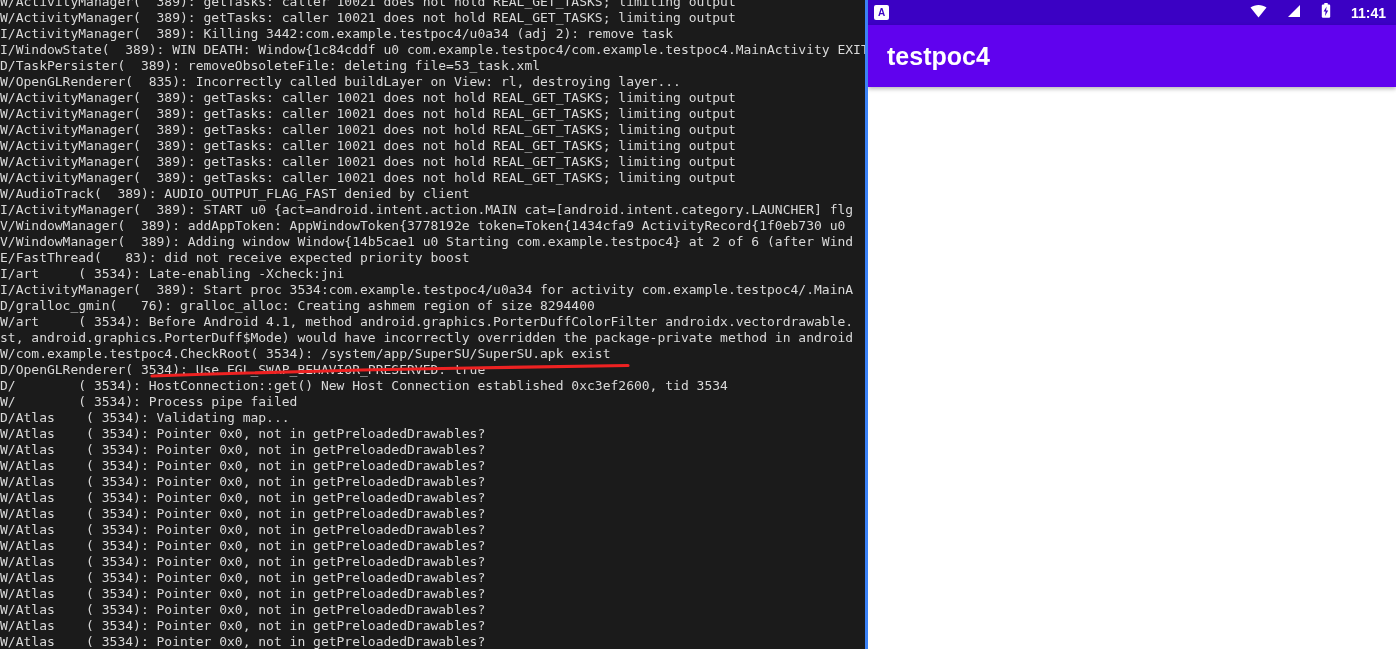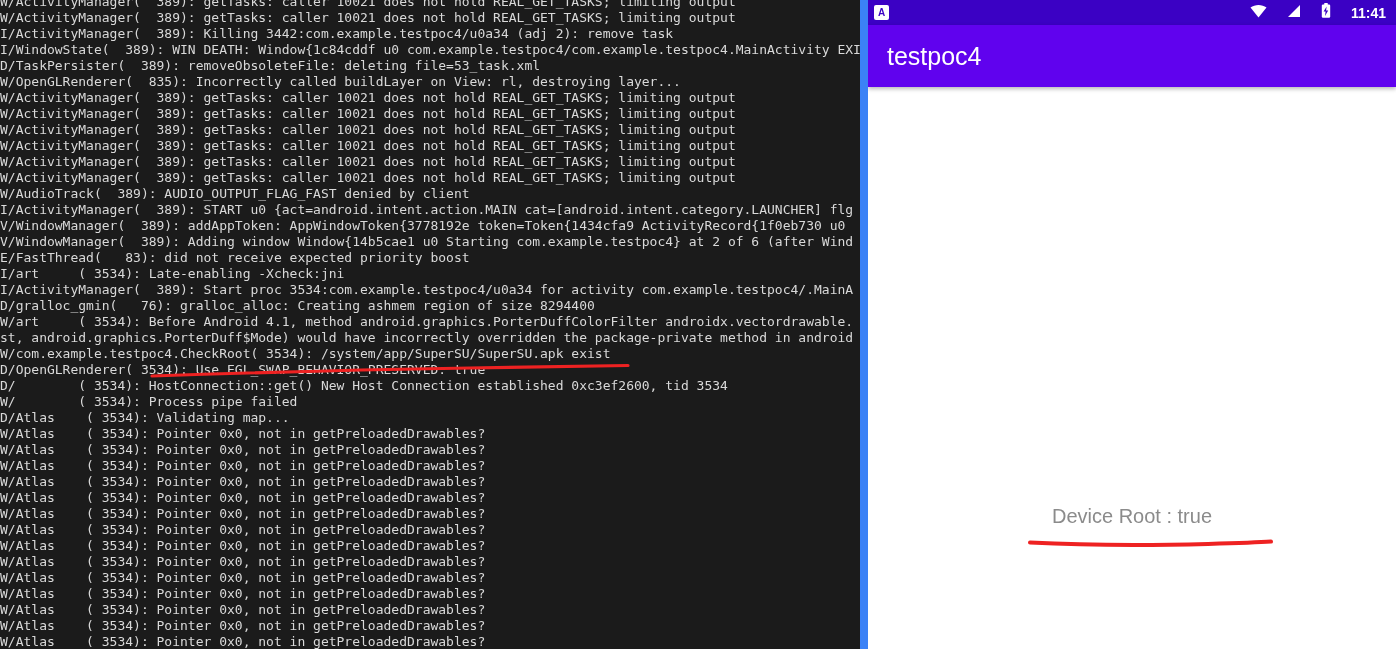--- a/index.html
+++ b/index.html
@@ -19,21 +19,21 @@
   
   #logcat {
     position: absolute;
     left: 0;
     top: 0;
     width: 868px;
     height: 649px;
     background: #1b1b1b;
     overflow: hidden;
     box-sizing: border-box;
-    border-right: 8px solid #3b82f6;
+    border-right: 3px solid #3b82f6;
   }
   #logcat-lines {
     position: absolute;
     left: 0;
     top: -6px;
     width: 100%;
     white-space: pre;
     font-family: "DejaVu Sans Mono", "Liberation Mono", monospace;
     font-size: 13px;
     line-height: 16px;
@@ -112,21 +112,21 @@
     align-items: center;
     padding-left: 19px;
     box-sizing: border-box;
     box-shadow: 0 2px 4px rgba(0,0,0,0.28);
     position: relative;
     z-index: 2;
   }
   #appbar-title {
     color: #ffffff;
     font-size: 25px;
-    font-weight: normal;
+    font-weight: bold;
     font-family: "Liberation Sans", sans-serif;
   }
   #device-content {
     position: relative;
     height: 562px;
     background: #ffffff;
   }
   #device-text {
     position: absolute;
     left: 0;
@@ -184,22 +184,16 @@
           </svg>
         </span>
         <span id="clock">11:41</span>
       </div>
     </div>
 
     <div id="appbar">
       <div id="appbar-title">testpoc4</div>
     </div>
 
-    <div id="device-content">
-      <div id="device-text">Device Root : true</div>
-      <svg id="device-underline" viewBox="0 0 245 16" preserveAspectRatio="none">
-        <path d="M2,8.5 C50,11 120,11.5 180,10 C210,9.2 232,8.4 243,7.6" stroke="#ee2222" stroke-width="4" fill="none" stroke-linecap="round"></path>
-      </svg>
-    </div>
 
   </div>
 
 </div>
 
 </body></html>

